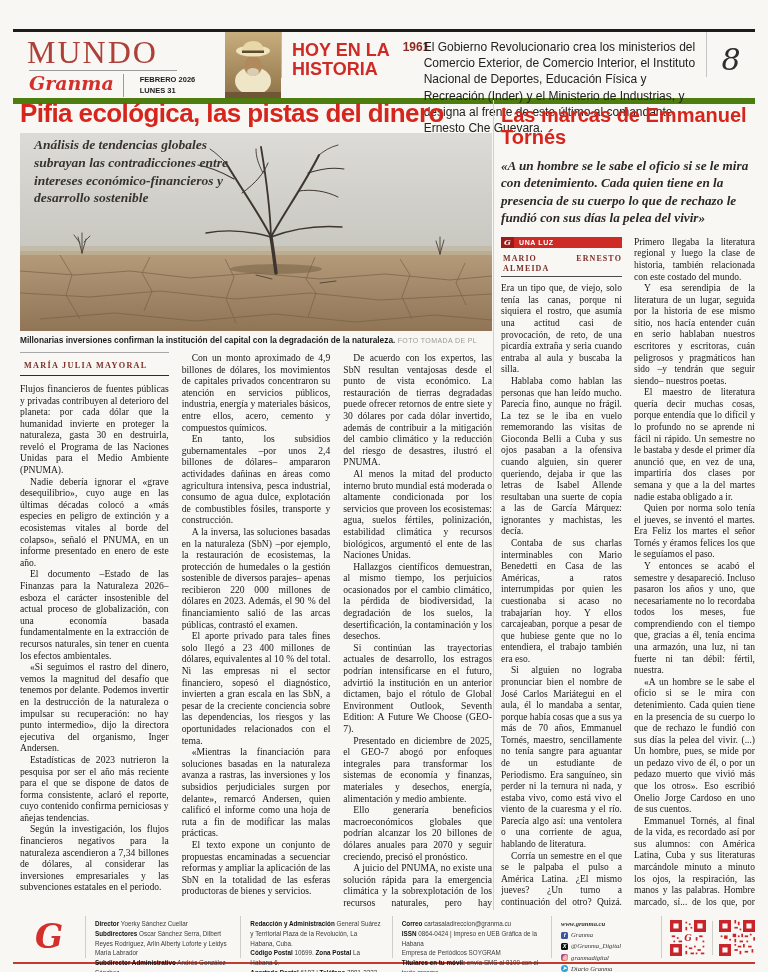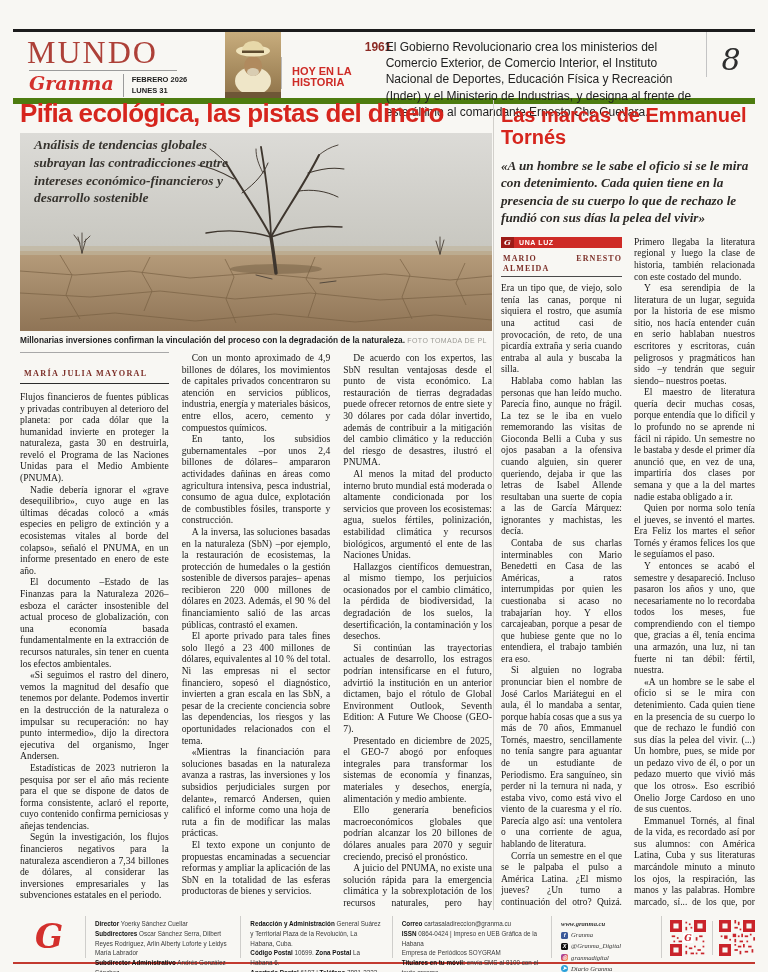--- a/index.html
+++ b/index.html
@@ -7,47 +7,47 @@
         font-family:"Liberation Serif",serif;color:#181818;}
 
   
   .header{position:absolute;left:13px;right:13px;top:29px;height:66px;
           border-top:3px solid #1c1c1c;border-bottom:6px solid #4d7c0f;display:flex;align-items:flex-start;}
   .brand{width:212px;padding:4px 0 0 14px;box-sizing:border-box;}
   .section-title{font-family:"Liberation Serif",serif;font-size:32px;line-height:1;color:#ad4038;letter-spacing:2px;}
   .brand-rule{width:148px;border-bottom:1px solid #9b9b9b;margin:2px 0 3px 2px;}
   .brand-row{display:flex;align-items:flex-start;margin-left:2px;}
   .granma-logo{font-family:"DejaVu Serif",serif;font-style:italic;font-weight:bold;font-size:19px;color:#d3302c;line-height:1;}
-  .date-block{border-left:1px solid #9b9b9b;margin-left:9px;padding-left:8px;
+  .date-block{border-left:1px solid #9b9b9b;margin-left:9px;padding-left:16px;
               font-family:"Liberation Sans",sans-serif;font-size:7.5px;font-weight:bold;color:#1c1c1c;line-height:1.5;}
   .portrait{width:56px;flex:none;}
   .portrait svg{display:block;width:56px;height:66px;}
   .history-label{border-left:1px solid #bbb;padding:9px 9px 0 10px;flex:none;
-                 font-family:"Liberation Sans",sans-serif;font-weight:bold;font-size:11px;line-height:1.03;color:#ce2b26;margin-top:25px;}
+                 font-family:"Liberation Sans",sans-serif;font-weight:bold;font-size:18px;line-height:1.03;color:#ce2b26;}
   .history-items{flex:1;padding:7px 6px 0 4px;font-family:"Liberation Sans",sans-serif;font-size:12px;line-height:1.35;color:#222;}
   .hist-item{display:flex;margin-bottom:1px;}
   .hist-year{font-weight:bold;color:#8c2b24;width:21px;flex:none;}
   .hist-text{flex:1;}
   .pageno{width:48px;flex:none;text-align:center;font-family:"DejaVu Serif",serif;font-style:italic;
           font-size:30px;color:#2e2e2e;padding-top:10px;border-left:1px solid #c4c4c4;}
 
   
   .main-article{position:absolute;left:20px;top:94px;width:472px;margin-top:6px;}
   .headline{margin:0 0 7px;font-family:"Liberation Sans",sans-serif;font-weight:bold;
             font-size:26px;letter-spacing:-0.6px;color:#d6251d;line-height:1;}
   .photo{position:relative;width:472px;height:198px;overflow:hidden;}
   .photo svg{display:block;}
   .dek{position:absolute;left:14px;top:3px;width:222px;font-style:italic;font-weight:bold;
        font-size:13.5px;line-height:1.32;color:#37342f;}
   .caption-row{margin-top:4px;font-family:"Liberation Sans",sans-serif;font-size:8.3px;color:#1d1d1d;}
   .caption{font-weight:bold;}
   .credit{color:#9b9a95;font-size:7px;letter-spacing:.4px;}
   .body3{margin-top:7px;height:560px;column-count:3;column-gap:13px;column-fill:auto;
          font-size:9.6px;line-height:1.21;text-align:justify;overflow:hidden;}
-  .byline-box{border-top:1px solid #a8a8a8;border-bottom:1.5px solid #2c2c2c;padding:16px 0 4px 4px;margin:0 0 7px;
+  .byline-box{border-top:1px solid #a8a8a8;border-bottom:1.5px solid #2c2c2c;padding:8px 0 4px 4px;margin:0 0 7px;
               font-size:8.2px;font-weight:bold;letter-spacing:1.3px;color:#7c2f28;break-inside:avoid;}
   .body3 p, .body2 p{margin:0;text-indent:10px;}
   .body3 p.first, .body2 p.first{text-indent:0;}
 
   
   .article-divider{position:absolute;left:492.5px;top:100px;height:810px;width:1px;background:#d2d0cb;}
 
   
   .right-article{position:absolute;left:501px;top:105px;width:254px;}
   .headline2{margin:0 0 9px;font-family:"Liberation Sans",sans-serif;font-weight:bold;
@@ -191,21 +191,21 @@
         <g stroke="#4a4138" fill="none" stroke-width="0.9" stroke-linecap="round">
           <path d="M62 120 L58 104 M62 120 L66 106 M62 120 L62 100 M60 110 L54 102 M64 109 L70 103"></path>
           <path d="M420 121 L416 108 M420 121 L424 107 M420 121 L420 104"></path>
           <path d="M236 142 L252 146 M300 150 L316 148"></path>
         </g>
       </svg>
       <div class="dek">Análisis de tendencias globales subrayan las contradicciones entre intereses económico-financieros y desarrollo sostenible</div>
     </div>
 
     <div class="caption-row">
-      <span class="caption">Millonarias inversiones confirman la vinculación del proceso con la degradación de la naturaleza.</span>
+      <span class="caption">Millonarias inversiones confirman la institución del capital con la degradación de la naturaleza.</span>
       <span class="credit">FOTO TOMADA DE PL</span>
     </div>
 
     <div class="body3">
       <div class="byline-box">MARÍA JULIA MAYORAL</div>
       <div style="display:contents"><p class="first">Flujos financieros de fuentes públicas y privadas contribuyen al deterioro del planeta: por cada dólar que la humanidad invierte en proteger la naturaleza, gasta 30 en destruirla, reveló el Programa de las Naciones Unidas para el Medio Ambiente (PNUMA).</p><p>Nadie debería ignorar el «grave desequilibrio», cuyo auge en las últimas décadas colocó a «más especies en peligro de extinción y a ecosistemas vitales al borde del colapso», señaló el PNUMA, en un informe presentado en enero de este año.</p><p>El documento –Estado de las Finanzas para la Naturaleza 2026– esboza el carácter insostenible del actual proceso de globalización, con una economía basada fundamentalmente en la extracción de recursos naturales, sin tener en cuenta los efectos ambientales.</p><p>«Si seguimos el rastro del dinero, vemos la magnitud del desafío que tenemos por delante. Podemos invertir en la destrucción de la naturaleza o impulsar su recuperación: no hay punto intermedio», dijo la directora ejecutiva del organismo, Inger Andersen.</p><p>Estadísticas de 2023 nutrieron la pesquisa por ser el año más reciente para el que se dispone de datos de forma consistente, aclaró el reporte, cuyo contenido confirma perniciosas y añejas tendencias.</p><p>Según la investigación, los flujos financieros negativos para la naturaleza ascendieron a 7,34 billones de dólares, al considerar las inversiones empresariales y las subvenciones estatales en el periodo.</p><p>Con un monto aproximado de 4,9 billones de dólares, los movimientos de capitales privados concentraron su atención en servicios públicos, industria, energía y materiales básicos, entre ellos, acero, cemento y compuestos químicos.</p><p>En tanto, los subsidios gubernamentales –por unos 2,4 billones de dólares– ampararon actividades dañinas en áreas como agricultura intensiva, pesca industrial, consumo de agua dulce, explotación de combustibles fósiles, transporte y construcción.</p><p>A la inversa, las soluciones basadas en la naturaleza (SbN) –por ejemplo, la restauración de ecosistemas, la protección de humedales o la gestión sostenible de diversos parajes– apenas recibieron 220 000 millones de dólares en 2023. Además, el 90 % del financiamiento salió de las arcas públicas, contrastó el examen.</p><p>El aporte privado para tales fines solo llegó a 23 400 millones de dólares, equivalentes al 10 % del total. Ni las empresas ni el sector financiero, sopesó el diagnóstico, invierten a gran escala en las SbN, a pesar de la creciente conciencia sobre las dependencias, los riesgos y las oportunidades relacionados con el tema.</p><p>«Mientras la financiación para soluciones basadas en la naturaleza avanza a rastras, las inversiones y los subsidios perjudiciales surgen por delante», remarcó Andersen, quien calificó el informe como una hoja de ruta a fin de modificar las malas prácticas.</p><p>El texto expone un conjunto de propuestas encaminadas a secuenciar reformas y ampliar la aplicación de las SbN en la totalidad de las esferas productoras de bienes y servicios.</p><p>De acuerdo con los expertos, las SbN resultan ventajosas desde el punto de vista económico. La restauración de tierras degradadas puede ofrecer retornos de entre siete y 30 dólares por cada dólar invertido, además de contribuir a la mitigación del cambio climático y la reducción del riesgo de desastres, ilustró el PNUMA.</p><p>Al menos la mitad del producto interno bruto mundial está moderada o altamente condicionada por los servicios que proveen los ecosistemas: agua, suelos fértiles, polinización, estabilidad climática y recursos biológicos, argumentó el ente de las Naciones Unidas.</p><p>Hallazgos científicos demuestran, al mismo tiempo, los perjuicios ocasionados por el cambio climático, la pérdida de biodiversidad, la degradación de los suelos, la desertificación, la contaminación y los desechos.</p><p>Si continúan las trayectorias actuales de desarrollo, los estragos podrían intensificarse en el futuro, advirtió la institución en un anterior dictamen, bajo el rótulo de Global Environment Outlook, Seventh Edition: A Future We Choose (GEO-7).</p><p>Presentado en diciembre de 2025, el GEO-7 abogó por enfoques integrales para transformar los sistemas de economía y finanzas, materiales y desechos, energía, alimentación y medio ambiente.</p><p>Ello generaría beneficios macroeconómicos globales que podrían alcanzar los 20 billones de dólares anuales para 2070 y seguir creciendo, precisó el pronóstico.</p><p>A juicio del PNUMA, no existe una solución rápida para la emergencia climática y la sobrexplotación de los recursos naturales, pero hay alternativas para encarar los desafíos y promover los beneficios de la biodiversidad en la Tierra.</p></div>
     </div>
   </section>
 
   <div class="article-divider"></div>

